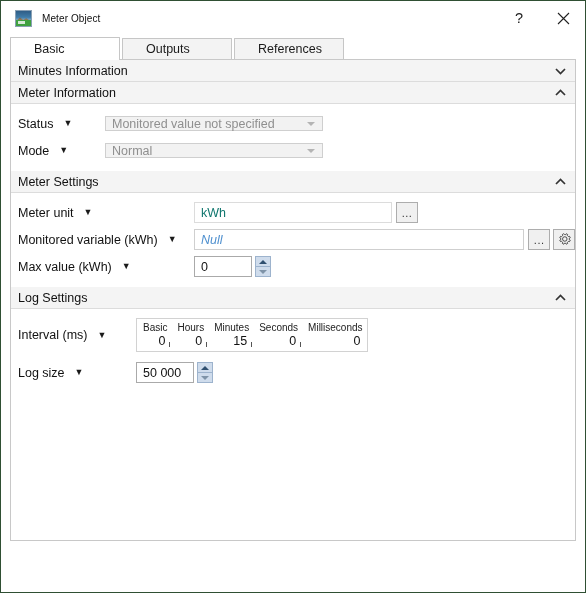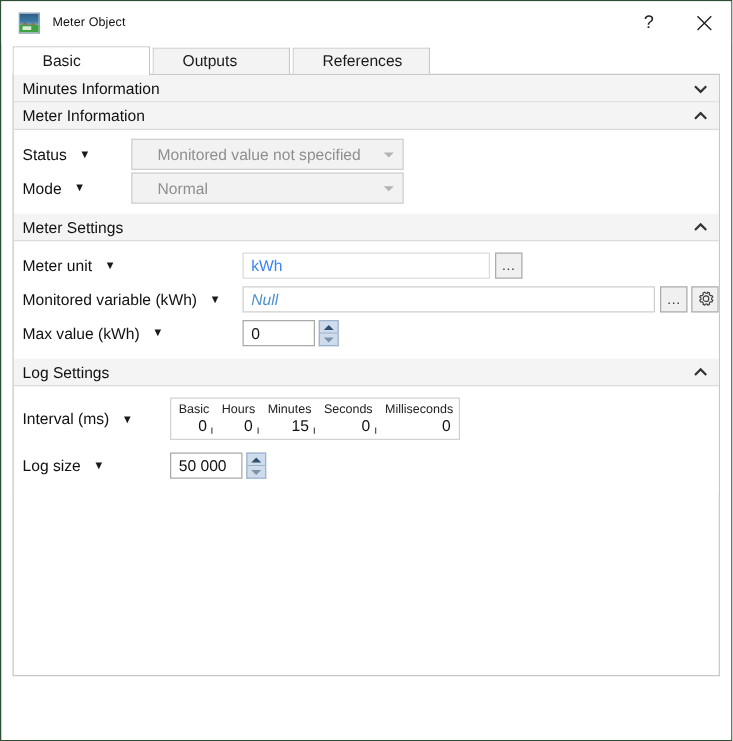--- a/index.html
+++ b/index.html
@@ -183,29 +183,29 @@
     cursor: default;
   }
   .lbl-cell {
     display: flex;
     align-items: center;
     flex: 0 0 auto;
   }
 
   
   .combo {
-    height: 25px;
+    height: 15px;
     box-sizing: border-box;
     border: 1px solid #cfcfcf;
     background: #f2f2f2;
     display: flex;
     align-items: center;
     color: #8f8f8f;
     font-size: 12.5px;
-    padding-left: 20px;
+    padding-left: 6px;
     cursor: default;
     position: relative;
   }
   .combo .arrow {
     position: absolute;
     right: 7px;
     top: 50%;
     transform: translateY(-50%);
     width: 0; height: 0;
     border-left: 4px solid transparent;
@@ -219,21 +219,21 @@
     box-sizing: border-box;
     border: 1px solid #cfcfcf;
     background: #ffffff;
     display: flex;
     align-items: center;
     padding-left: 6px;
     font-size: 12.5px;
     color: #111;
     cursor: text;
   }
-  .tbox.placeholder { color: #3b82f6; border-color: #dcdcdc; }
+  .tbox.placeholder { color: #0f766e; border-color: #dcdcdc; }
   .tbox.nullval { color: #4f90cf; font-style: italic; border-color: #cfcfcf; }
   .tbox.numeric { color: #111; border-color: #aaa; }
 
   .btn-dots {
     width: 22px;
     height: 21px;
     box-sizing: border-box;
     border: 1px solid #adadad;
     background: #f0f0f0;
     display: flex;

